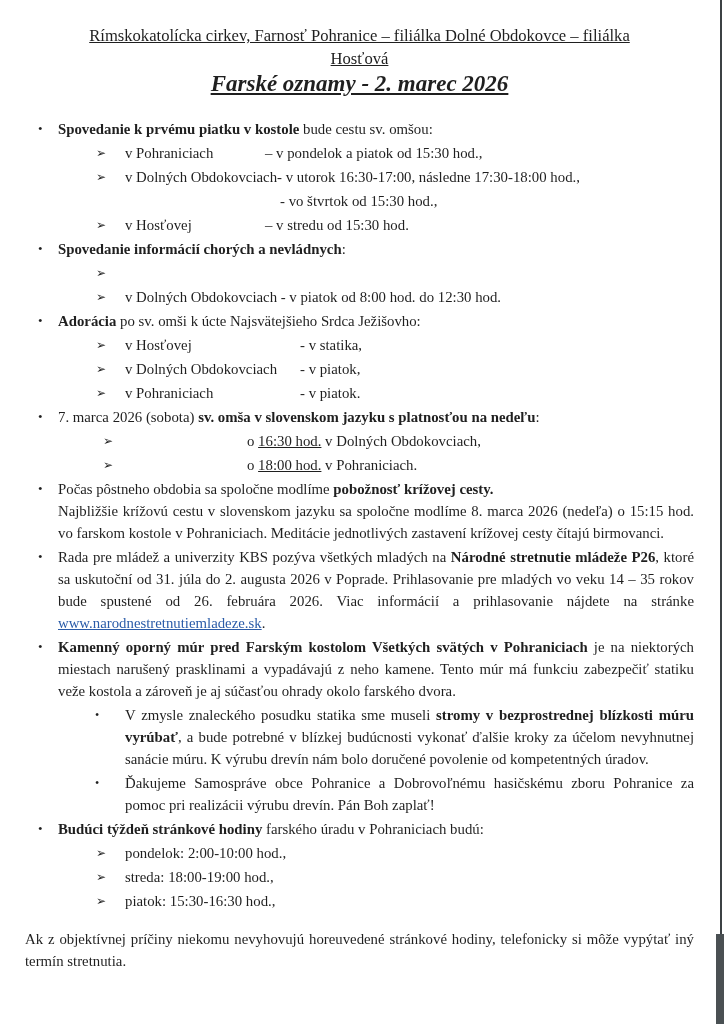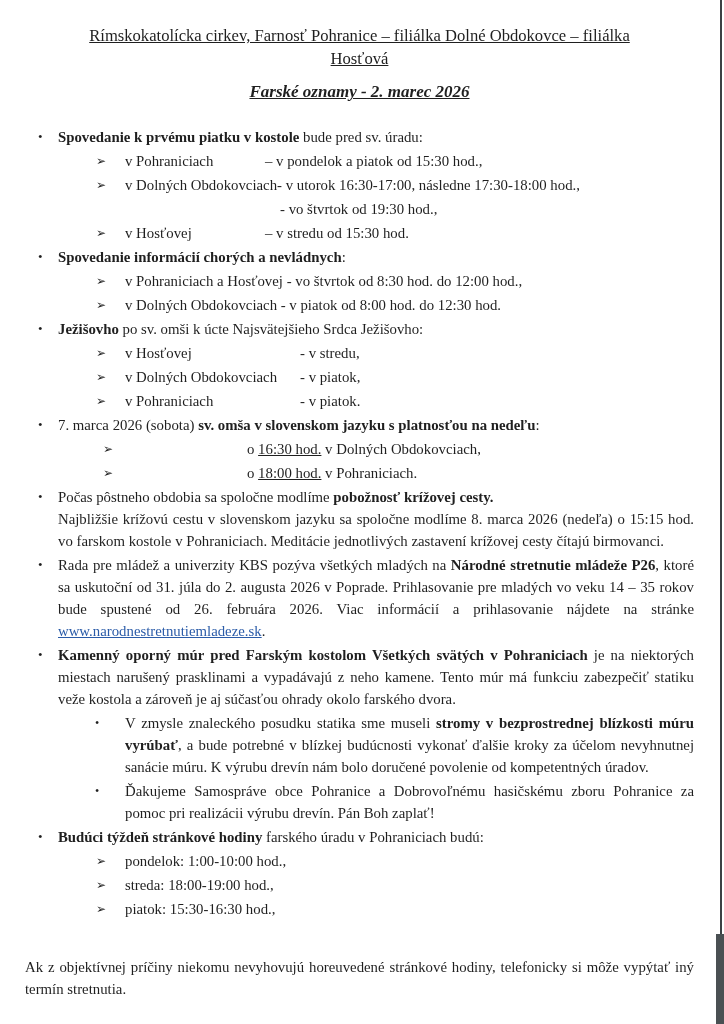--- a/index.html
+++ b/index.html
@@ -15,39 +15,39 @@
     font-size:14.8px;
     line-height:22px;
     overflow:hidden;
     position:relative;
   }
   .page{width:724px;height:1024px;padding:24px 30px 12px 25px;position:relative;}
 
   
   .hdr{text-align:center;margin-bottom:22px;}
   .title{font-size:16.6px;line-height:23px;text-decoration:underline;}
-  .subtitle{font-size:17px;line-height:25px;font-weight:bold;font-style:italic;text-decoration:underline;margin-top:9px;}
+  .subtitle{font-size:23px;line-height:25px;font-weight:bold;font-style:italic;text-decoration:underline;margin-top:1px;}
 
   
   .row{display:flex;align-items:flex-start;margin-bottom:2px;}
   .row .t{flex:1;}
   .m{flex:0 0 auto;display:inline-block;}
   .bm{width:20px;padding-left:13px;box-sizing:content-box;font-size:13px;}     
   .am{width:29px;margin-left:71px;box-sizing:content-box;font-size:12px;}      
   .am4{width:144px;margin-left:78px;box-sizing:content-box;font-size:12px;}    
   .sb{width:30px;margin-left:70px;box-sizing:content-box;font-size:12px;}      
   .b{font-weight:bold;}
   .u{text-decoration:underline;}
   .place1{display:inline-block;min-width:140px;}
   .place3{display:inline-block;min-width:175px;}
   .cont{padding-left:255px;}
   .just{text-align:justify;}
   .link{color:var(--link-blue);text-decoration:underline;cursor:pointer;margin-top:20px;}
 
-  .para{margin-top:36px;text-align:justify;}
+  .para{margin-top:16px;text-align:justify;}
   .s8row{margin-bottom:2px;}
   .gap-office{margin-top:1px;}
 
   
   .edge-line{position:absolute;top:0;bottom:0;right:2px;width:2px;background:#3c4144;}
   .edge-corner{position:absolute;bottom:0;right:0;width:8px;height:90px;background:#4a5053;}
 </style>
 </head>
 <body>
 
@@ -55,70 +55,69 @@
 
   <div class="hdr">
     <div class="title">Rímskokatolícka cirkev,  Farnosť Pohranice – filiálka Dolné Obdokovce – filiálka</div>
     <div class="title">Hosťová</div>
     <div class="subtitle">Farské oznamy -  2. marec 2026</div>
   </div>
 
   <div class="row">
     <span class="m bm">•</span>
     <div class="t">
-      <span class="b">Spovedanie k prvému piatku v kostole</span><span> bude pred sv. úradu:</span>
+      <span class="b">Spovedanie k prvému piatku v kostole</span><span> bude cestu sv. omšou:</span>
     </div>
   </div>
   <div class="row">
     <span class="m am">➢</span>
     <div class="t">
       <span class="place1">v Pohraniciach</span><span>– v pondelok a piatok od 15:30 hod.,</span>
     </div>
   </div>
   <div class="row">
     <span class="m am">➢</span>
     <div class="t">
       <span class="place1">v Dolných Obdokovciach</span><span>- v utorok 16:30-17:00, následne 17:30-18:00 hod.,</span>
     </div>
   </div>
   <div class="row cont">
-    <div class="t">- vo štvrtok od 19:30 hod.,</div>
+    <div class="t">- vo štvrtok od 15:30 hod.,</div>
   </div>
   <div class="row">
     <span class="m am">➢</span>
     <div class="t">
       <span class="place1">v Hosťovej</span><span>– v stredu od 15:30 hod.</span>
     </div>
   </div>
 
   <div class="row">
     <span class="m bm">•</span>
     <div class="t">
       <span class="b">Spovedanie informácií chorých a nevládnych</span><span>:</span>
     </div>
   </div>
   <div class="row">
     <span class="m am">➢</span>
-    <div class="t">v Pohraniciach a Hosťovej - vo štvrtok od 8:30 hod. do 12:00 hod.,</div>
   </div>
   <div class="row">
     <span class="m am">➢</span>
     <div class="t">v Dolných Obdokovciach  - v piatok od 8:00 hod. do 12:30 hod.</div>
   </div>
 
   <div class="row">
     <span class="m bm">•</span>
     <div class="t">
-      <span class="b">Ježišovho</span><span> po sv. omši k úcte Najsvätejšieho Srdca Ježišovho:</span>
-    </div>
-  </div>
-  <div class="row">
-    <span class="m am">➢</span>
-    <div class="t">
-      <span class="place3">v Hosťovej</span><span>- v stredu,</span>
+      <span class="b">Adorácia</span><span> po sv. omši k úcte Najsvätejšieho Srdca Ježišovho:</span>
+    </div>
+  </div>
+  <div class="row">
+    <span class="m am">➢</span>
+    <div class="t">
+      <span class="place3">v Hosťovej</span><span>- v statika,</span>
     </div>
   </div>
   <div class="row">
     <span class="m am">➢</span>
     <div class="t">
       <span class="place3">v Dolných Obdokovciach</span><span>- v piatok,</span>
     </div>
   </div>
   <div class="row">
     <span class="m am">➢</span>
@@ -179,21 +178,21 @@
   </div>
 
   <div class="row gap-office">
     <span class="m bm">•</span>
     <div class="t">
       <span class="b">Budúci týždeň stránkové hodiny</span><span> farského úradu v Pohraniciach budú:</span>
     </div>
   </div>
   <div class="row s8row">
     <span class="m am">➢</span>
-    <div class="t">pondelok: 1:00-10:00 hod.,</div>
+    <div class="t">pondelok: 2:00-10:00 hod.,</div>
   </div>
   <div class="row s8row">
     <span class="m am">➢</span>
     <div class="t">streda: 18:00-19:00 hod.,</div>
   </div>
   <div class="row s8row">
     <span class="m am">➢</span>
     <div class="t">piatok: 15:30-16:30 hod.,</div>
   </div>
 

